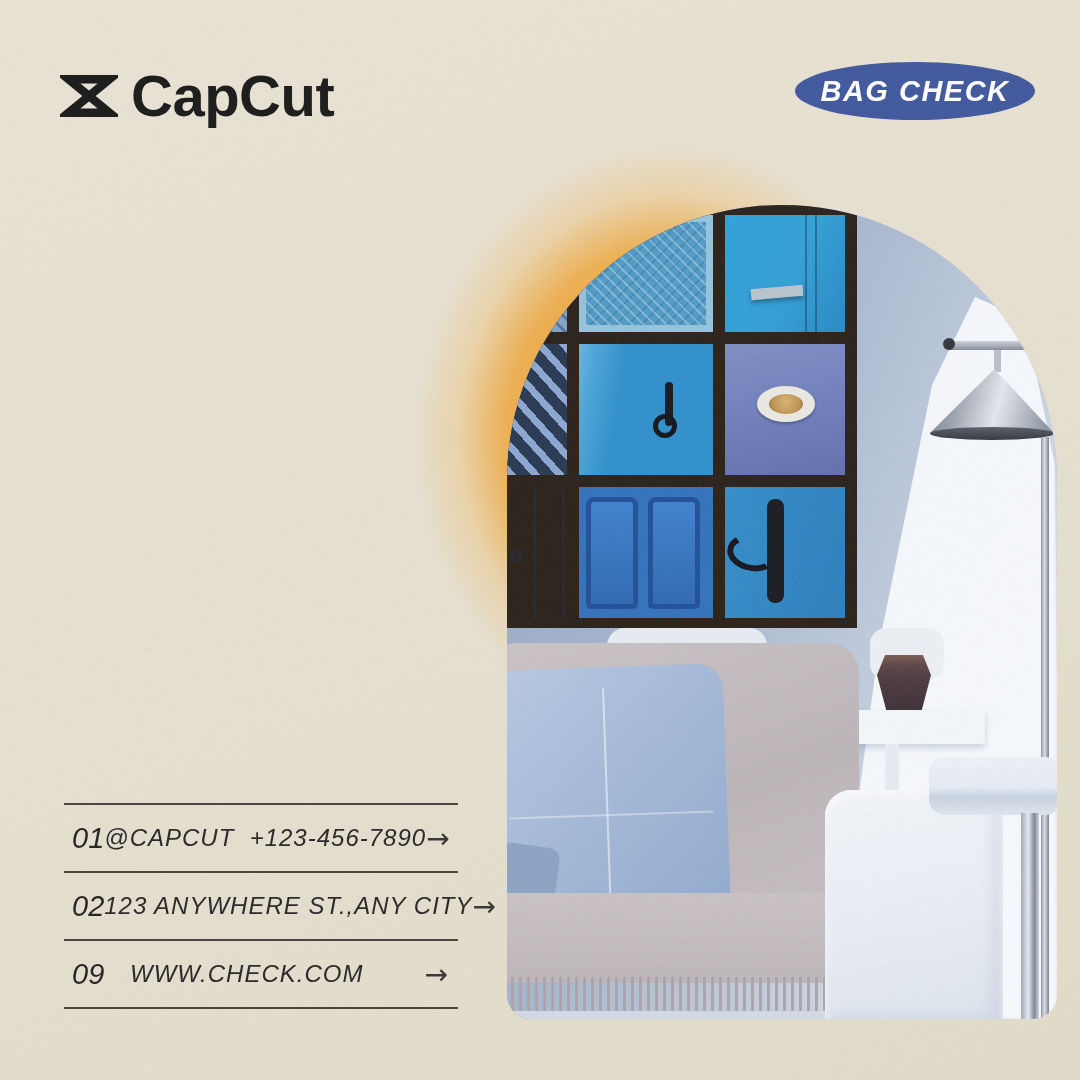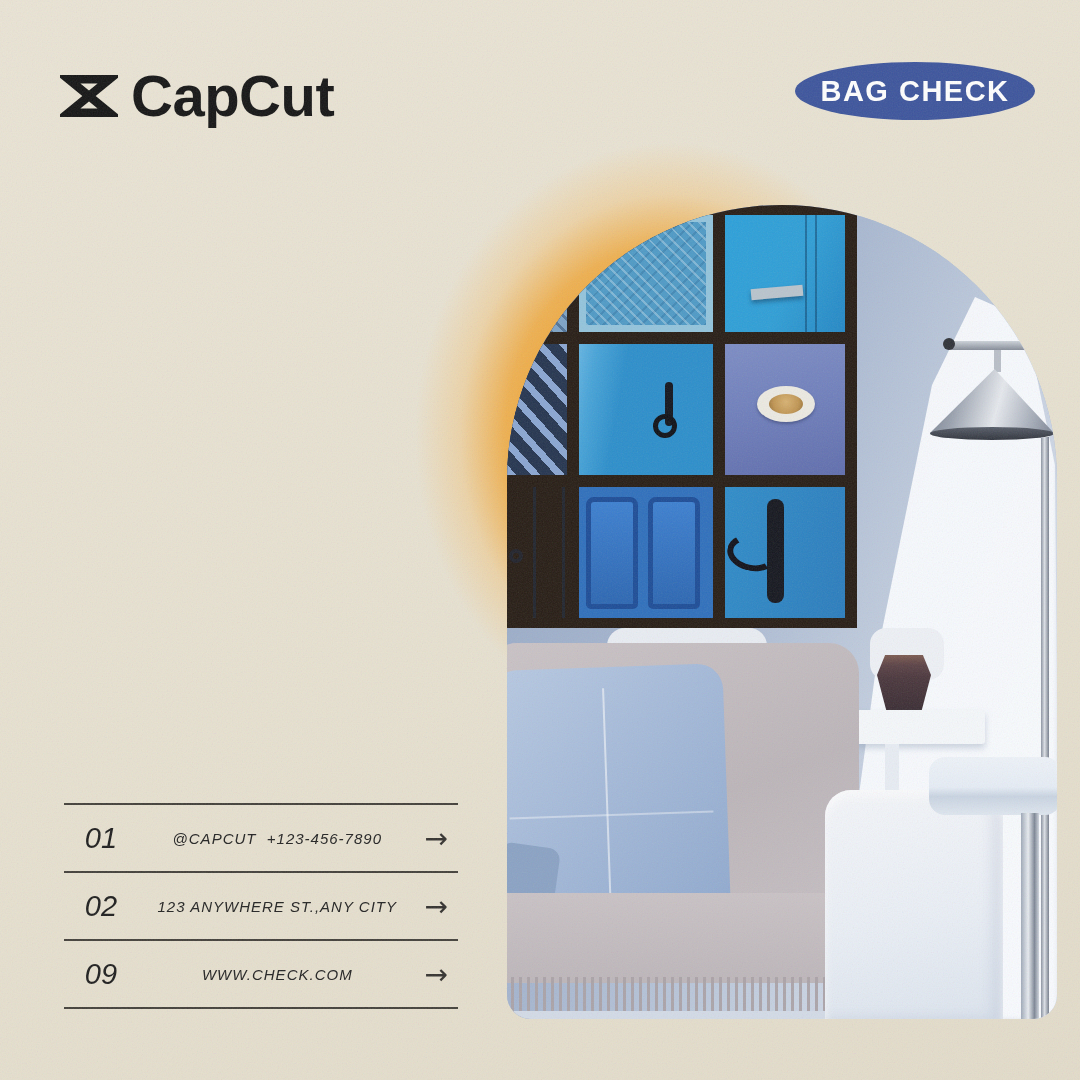--- a/index.html
+++ b/index.html
@@ -6,21 +6,21 @@
   .canvas{position:relative;width:1080px;height:1080px;margin:0 auto;overflow:hidden;
           background:linear-gradient(160deg,#eae4d5 0%,#e7e1d0 55%,#e3dcca 100%);
           font-family:"Liberation Sans",sans-serif;}
   .layer{position:absolute;}
 
   
   .logo{left:60px;top:62px;display:flex;align-items:center;gap:13px;z-index:5;}
   .logo-text{font-size:58px;font-weight:700;color:#141414;letter-spacing:-.5px;}
   .badge{left:795px;top:62px;width:240px;height:58px;border-radius:50%;
          background:#3c549c;display:flex;align-items:center;justify-content:center;z-index:5;}
-  .badge span{color:#fff;font-size:29px;font-weight:700;letter-spacing:1.5px;}
+  .badge span{color:#fff;font-style:italic;font-size:29px;font-weight:700;letter-spacing:1.5px;}
 
   
   .glow{left:330px;top:100px;width:680px;height:730px;z-index:1;
         background:radial-gradient(300px 345px at 50% 46%,
           #f0a12b 0%, #f0a534 40%, rgba(240,165,52,.82) 55%,
           rgba(243,191,110,.42) 70%, rgba(238,214,170,0) 85%);}
 
   
   .headline{left:70px;top:190px;z-index:3;color:#fff;font-family:"Liberation Serif",serif;
             font-weight:700;font-size:160px;line-height:143px;letter-spacing:8px;white-space:nowrap;}
@@ -112,24 +112,24 @@
            background:linear-gradient(170deg,#f4f6fa 0%,#eaeff6 55%,#dde5ef 100%);
            box-shadow:inset 0 8px 10px rgba(255,255,255,.8), inset -10px 0 14px rgba(150,165,190,.25);}
   .ctable-top{left:422px;top:552px;width:132px;height:58px;border-radius:16px;
               background:linear-gradient(180deg,#eef3f9 0%,#e6edf6 52%,#c9d4e2 68%,#dfe7f0 100%);}
   .ctable-leg{left:514px;top:608px;width:18px;height:206px;
               background:linear-gradient(90deg,#9fa9b8,#e8ecf1 40%,#7e8796 75%,#cfd5dd);}
 
   
   .area{left:70px;top:712px;z-index:4;font-style:italic;font-size:58px;color:#191919;letter-spacing:2px;}
   .contact-list{left:64px;top:803px;width:394px;z-index:4;}
-  .contact-row{height:66px;border-top:2px solid #43403a;display:flex;align-items:center;text-align:center;}
+  .contact-row{height:66px;border-top:2px solid #43403a;display:flex;align-items:center;}
   .contact-row:last-child{border-bottom:2px solid #43403a;}
   .row-num{font-style:italic;font-size:29px;color:#1d1d1d;width:58px;margin-left:8px;}
-  .row-text{font-style:italic;font-size:15px;color:#222;letter-spacing:1px;flex:1;white-space:pre;}
+  .row-text{font-style:italic;font-size:24px;color:#222;letter-spacing:1px;flex:1;white-space:pre;}
   .row-arrow{font-family:"DejaVu Sans",sans-serif;font-size:28px;color:#33312e;margin-right:10px;}
 
   .grain{left:0;top:0;z-index:9;pointer-events:none;opacity:.13;}
 </style>
 </head>
 <body>
 
 <div class="canvas">
 
   <div class="layer glow"></div>

